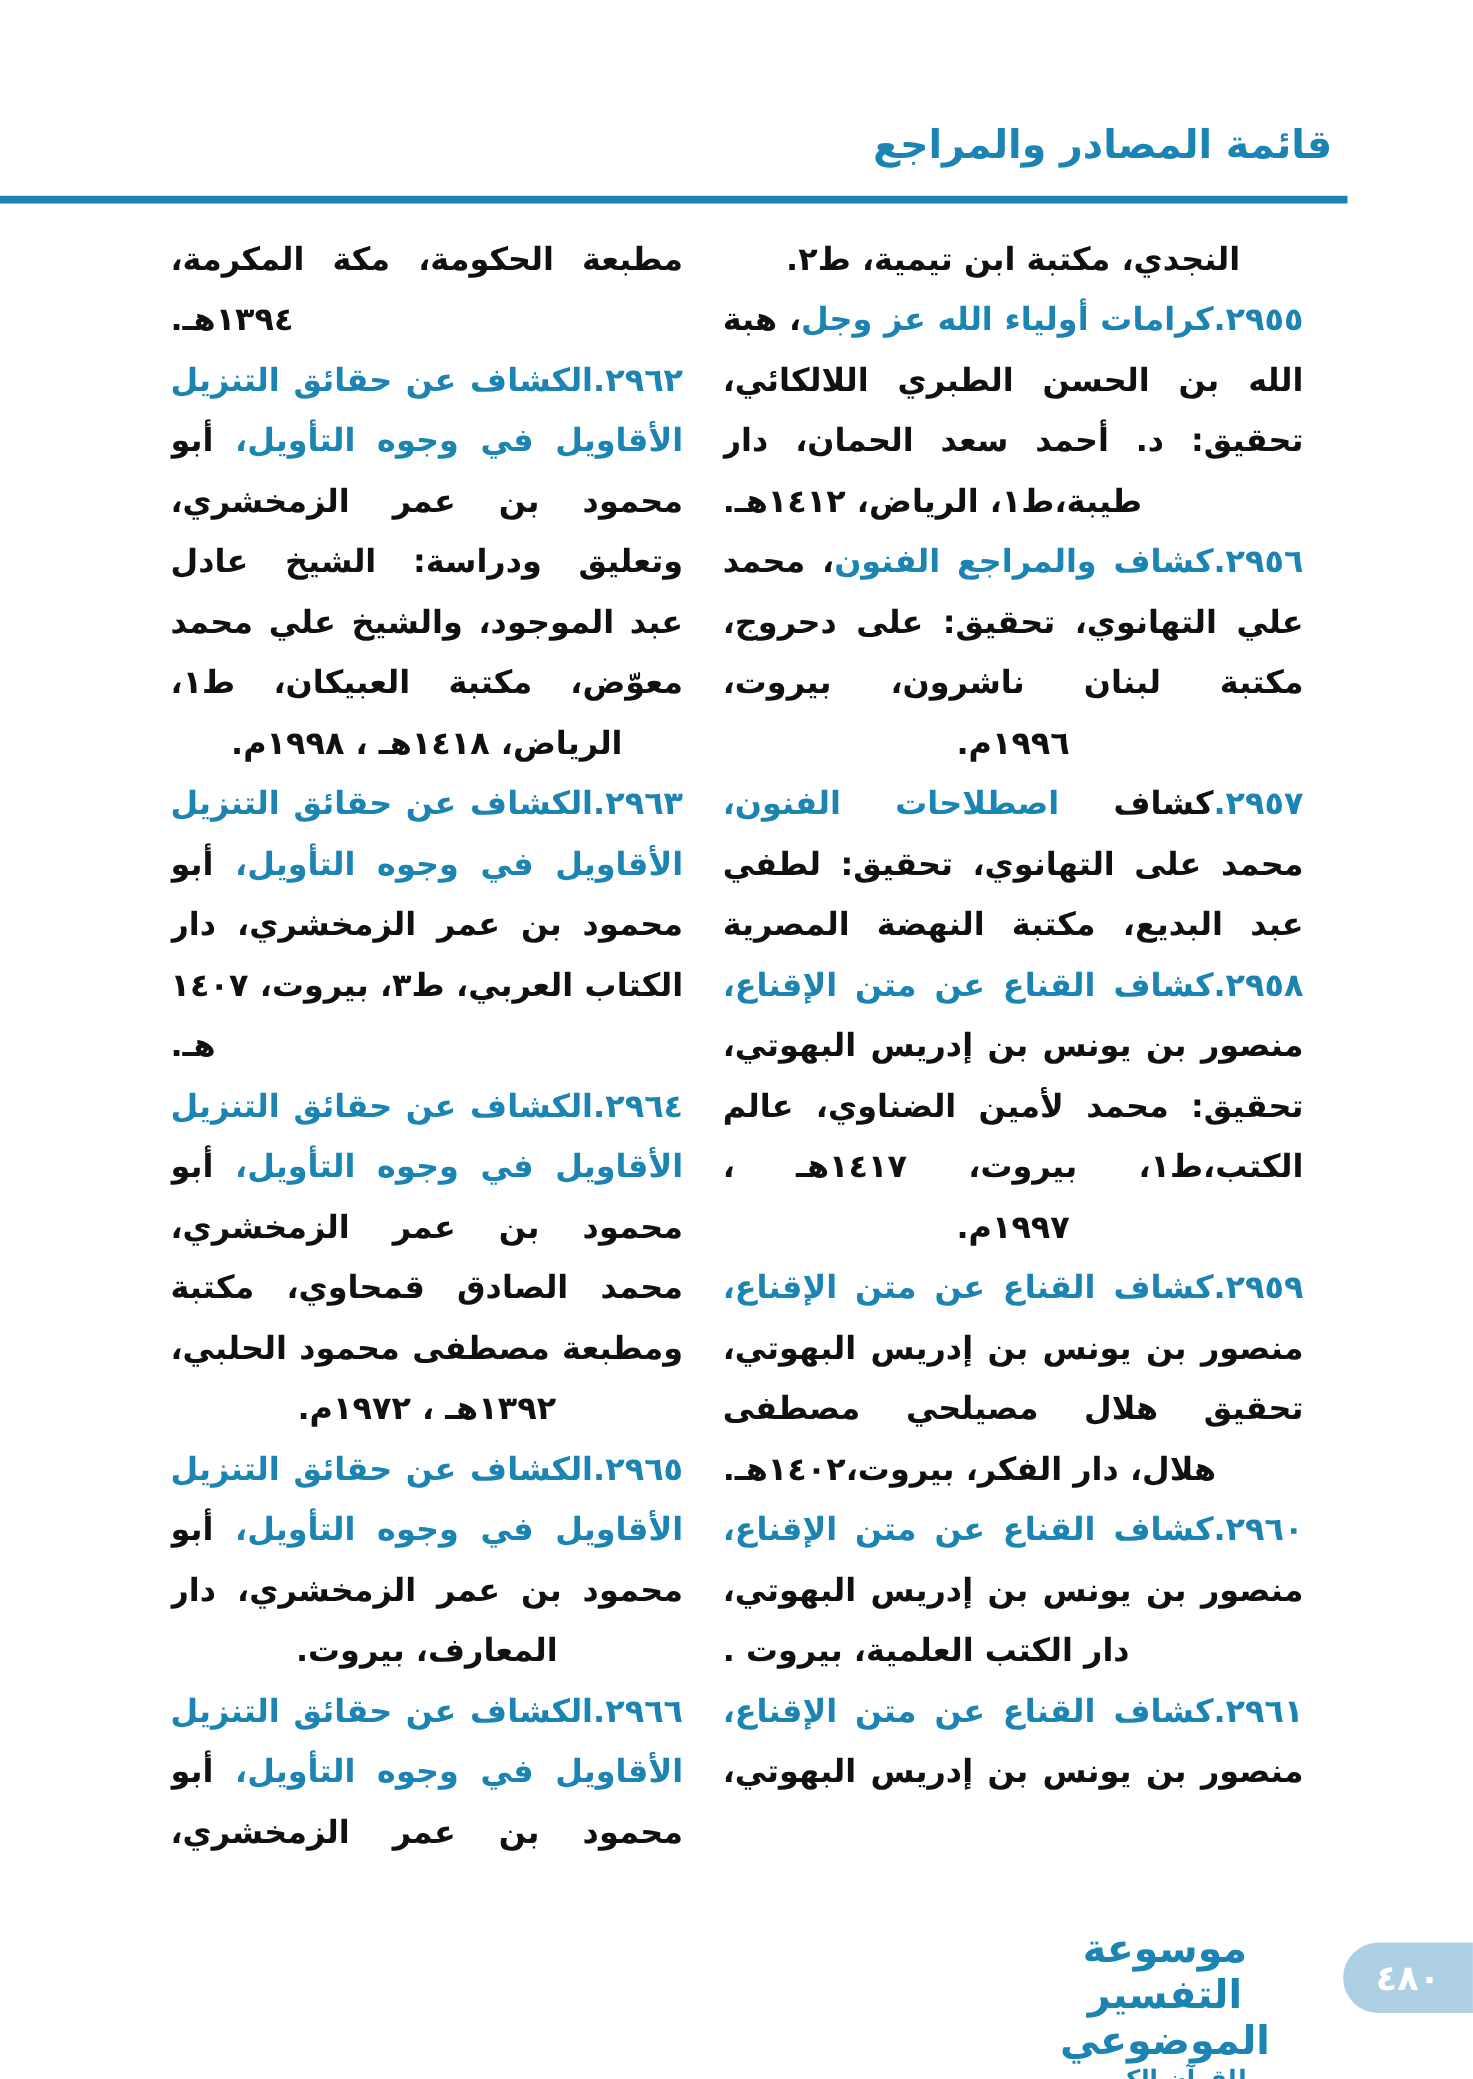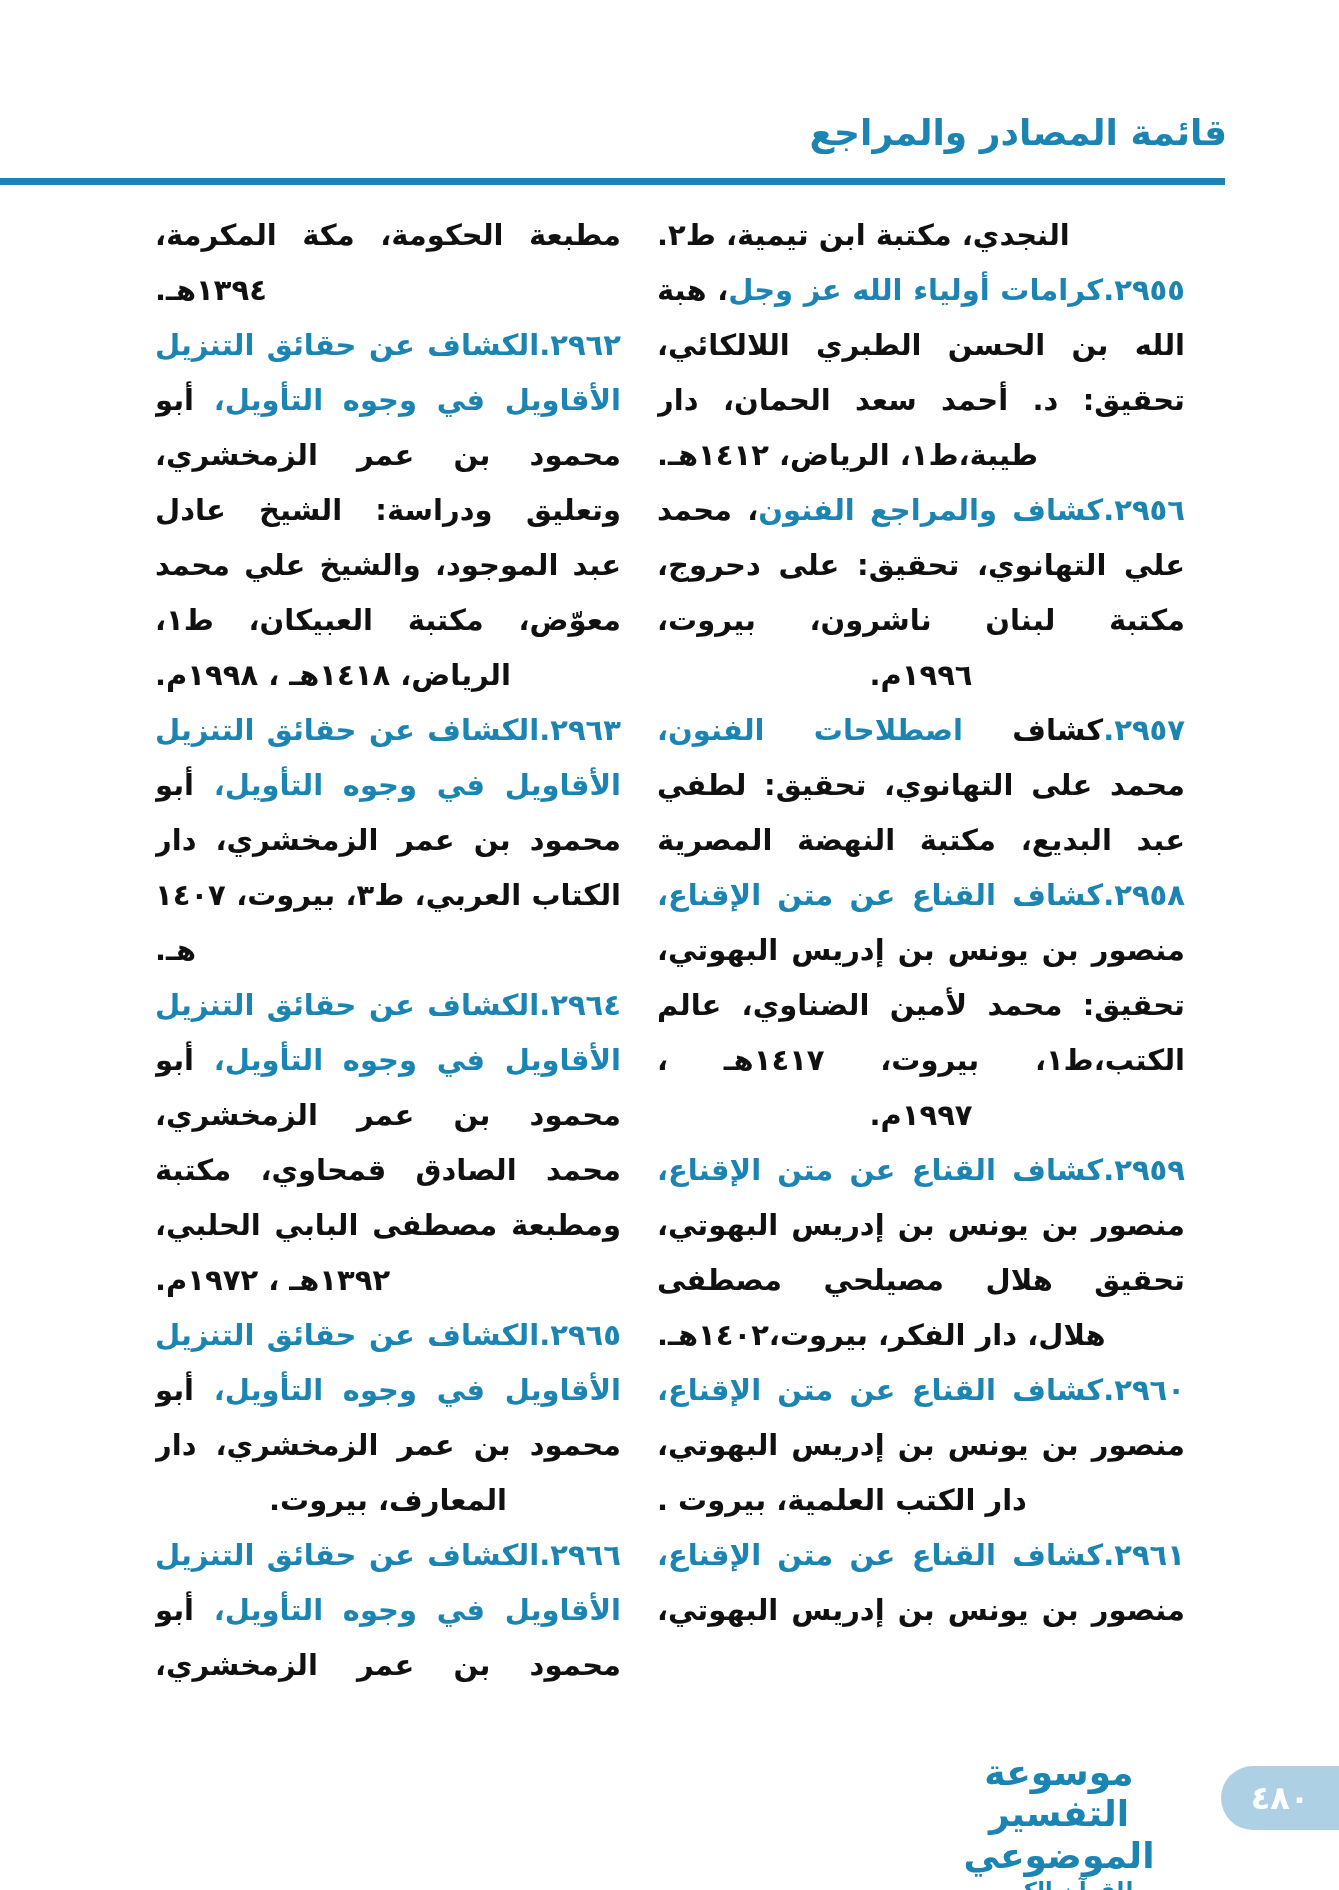--- a/index.html
+++ b/index.html
@@ -8,40 +8,40 @@
     --badge-fg:#ffffff;
     --ink:#111111;
   }
   *{box-sizing:border-box;}
   html,body{margin:0;padding:0;}
   body{
     width:1339px;height:1890px;position:relative;background:#ffffff;
     font-family:"DejaVu Sans", sans-serif;direction:rtl;overflow:hidden;
   }
   .header-title{
-    position:absolute;top:112px;right:112px;
+    position:absolute;top:112px;right:128px;
     color:var(--accent);font-size:36px;font-weight:bold;letter-spacing:-1px;
     white-space:nowrap;
   }
   .header-rule{
     position:absolute;top:178px;right:114px;left:0;height:7px;background:var(--accent);
   }
   .content{
     position:absolute;top:208px;right:154px;left:155px;
     display:flex;direction:rtl;gap:36px;
   }
   .col{min-width:0;}
   .col-right{flex:0 0 528px;}
   .col-left{flex:1 1 auto;}
   .line{
     height:55px;line-height:55px;font-size:29px;color:var(--ink);
     overflow:hidden;
   }
   .line.justify{text-align:justify;text-align-last:justify;}
-  .line.right{text-align:left;}
+  .line.right{text-align:center;}
   .line.left{text-align:left;}
   .line.center{text-align:center;}
   .seg-num,.seg-title{color:var(--accent);font-weight:bold;}
   .seg-body{color:var(--ink);font-weight:bold;}
   .footer-logo{
     position:absolute;top:1752px;right:158px;width:244px;
     text-align:center;color:var(--accent);direction:rtl;
   }
   .footer-logo .l1{font-size:36px;font-weight:bold;line-height:1.15;}
   .footer-logo .l2{font-size:22px;font-weight:bold;margin-top:2px;}
@@ -100,21 +100,21 @@
       <div class="line right"><span class="seg-body">الرياض، ١٤١٨هـ ، ١٩٩٨م.</span></div>
       <div class="line justify"><span class="seg-num">٢٩٦٣.</span><span class="seg-title">الكشاف عن حقائق التنزيل وعيون</span></div>
       <div class="line justify"><span class="seg-title">الأقاويل في وجوه التأويل،</span><span class="seg-body"> أبو القاسم</span></div>
       <div class="line justify"><span class="seg-body">محمود بن عمر الزمخشري، دار</span></div>
       <div class="line justify"><span class="seg-body">الكتاب العربي، ط٣، بيروت، ١٤٠٧</span></div>
       <div class="line left"><span class="seg-body">هـ.</span></div>
       <div class="line justify"><span class="seg-num">٢٩٦٤.</span><span class="seg-title">الكشاف عن حقائق التنزيل وعيون</span></div>
       <div class="line justify"><span class="seg-title">الأقاويل في وجوه التأويل،</span><span class="seg-body"> أبو القاسم</span></div>
       <div class="line justify"><span class="seg-body">محمود بن عمر الزمخشري، تحقيق:</span></div>
       <div class="line justify"><span class="seg-body">محمد الصادق قمحاوي، مكتبة</span></div>
-      <div class="line justify"><span class="seg-body">ومطبعة مصطفى البابي الحلبي،</span></div>
+      <div class="line justify"><span class="seg-body">ومطبعة مصطفى محمود الحلبي،</span></div>
       <div class="line right"><span class="seg-body">١٣٩٢هـ ، ١٩٧٢م.</span></div>
       <div class="line justify"><span class="seg-num">٢٩٦٥.</span><span class="seg-title">الكشاف عن حقائق التنزيل وعيون</span></div>
       <div class="line justify"><span class="seg-title">الأقاويل في وجوه التأويل،</span><span class="seg-body"> أبو القاسم</span></div>
       <div class="line justify"><span class="seg-body">محمود بن عمر الزمخشري، دار</span></div>
       <div class="line center"><span class="seg-body">المعارف، بيروت.</span></div>
       <div class="line justify"><span class="seg-num">٢٩٦٦.</span><span class="seg-title">الكشاف عن حقائق التنزيل وعيون</span></div>
       <div class="line justify"><span class="seg-title">الأقاويل في وجوه التأويل،</span><span class="seg-body"> أبو القاسم</span></div>
       <div class="line justify"><span class="seg-body">محمود بن عمر الزمخشري، تحقيق:</span></div>
     </div>
 </div>

